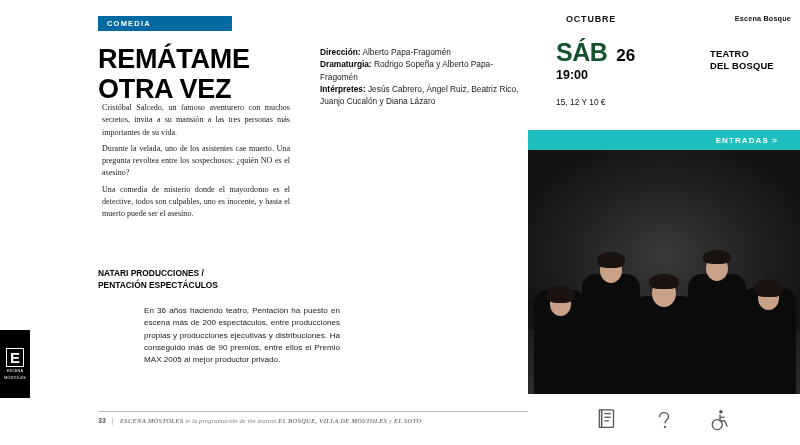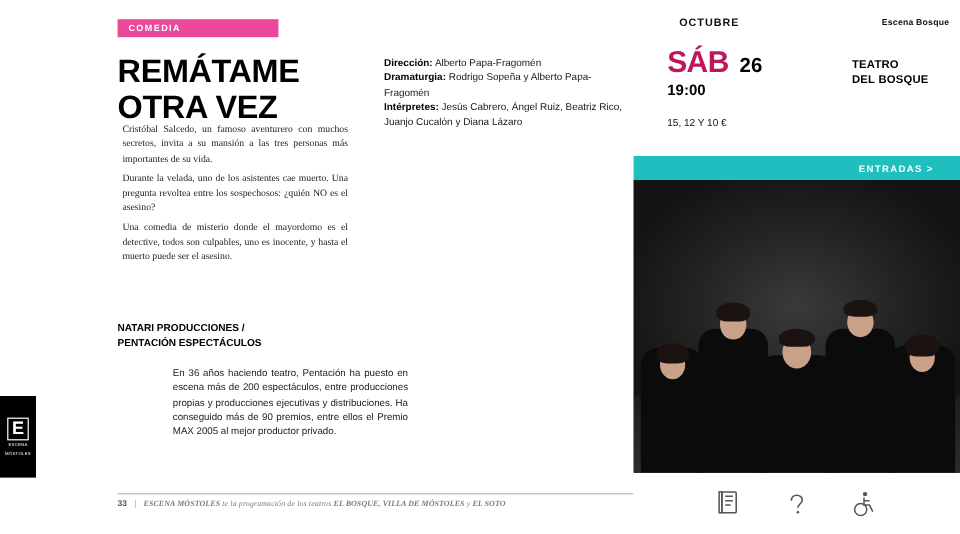--- a/index.html
+++ b/index.html
@@ -54,21 +54,21 @@
     width: 430px;
     height: 445px;
   }
 
   .tag-comedia {
     position: absolute;
     left: 0;
     top: 16px;
     width: 134px;
     height: 15px;
-    background: #ec4899;
+    background: #0369a1;
     color: #ffffff;
     font-size: 7.5px;
     font-weight: bold;
     letter-spacing: 1.2px;
     display: flex;
     align-items: center;
     padding-left: 9px;
     box-sizing: border-box;
   }
 
@@ -201,21 +201,21 @@
   }
   .rp-day-line {
     display: flex;
     align-items: baseline;
     gap: 9px;
   }
   .rp-dow {
     font-size: 25px;
     font-weight: bold;
     letter-spacing: -0.5px;
-    color: #be185d;
+    color: #14532d;
     line-height: 1;
   }
   .rp-daynum {
     font-size: 17px;
     font-weight: bold;
     color: #000;
     line-height: 1;
   }
   .rp-time {
     font-size: 12.5px;

